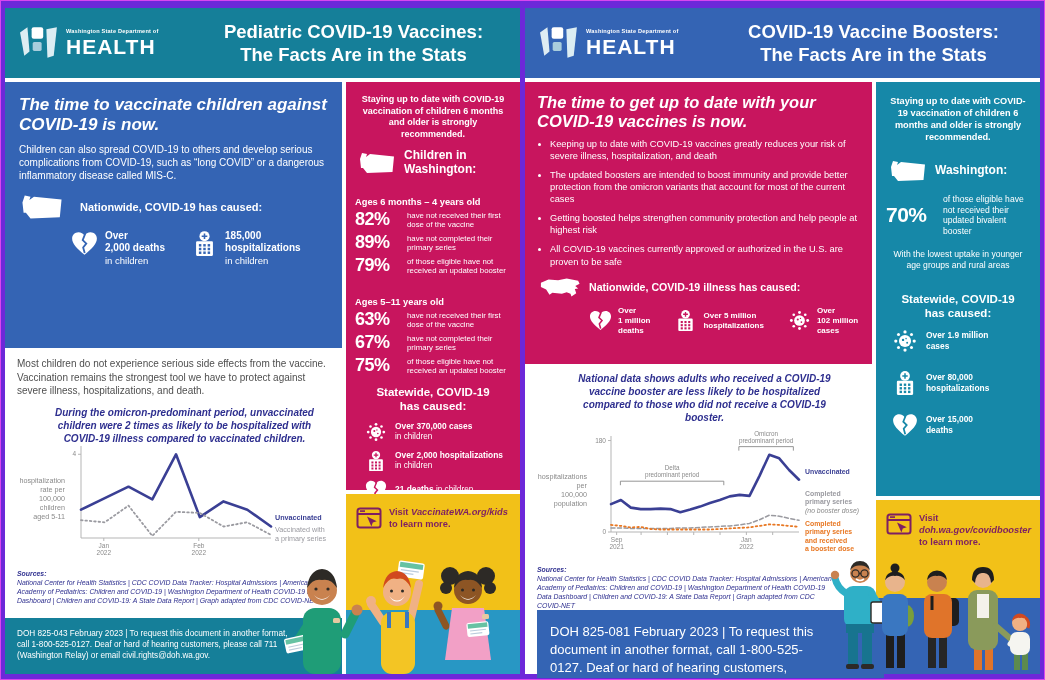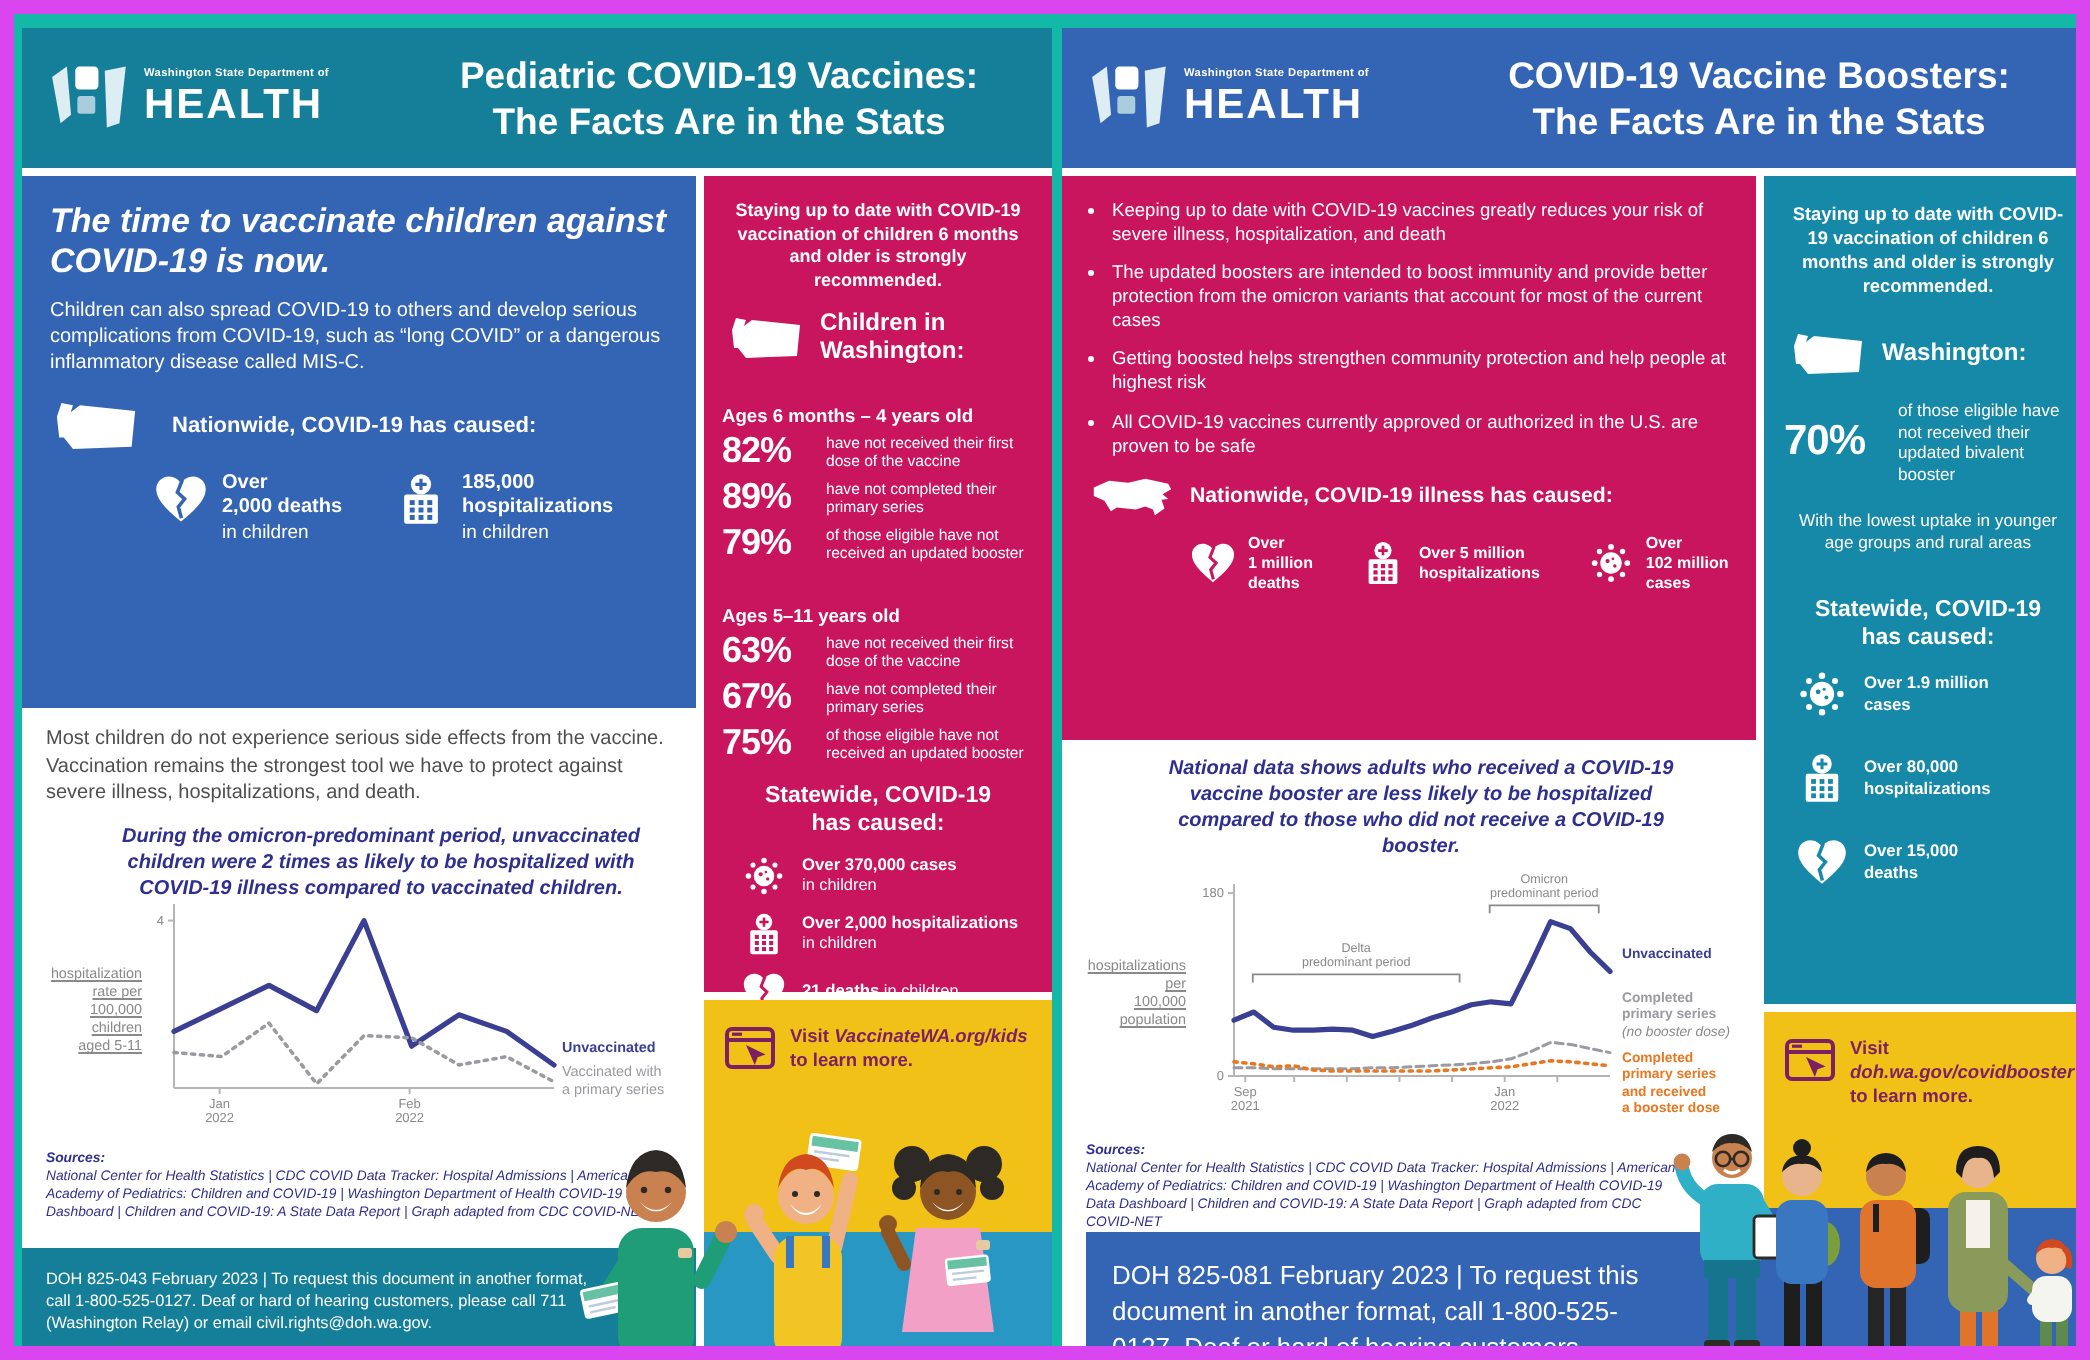--- a/index.html
+++ b/index.html
@@ -1,16 +1,16 @@
 <!DOCTYPE html>
 <html style="--c-teal: #157f99; --c-blue: #3464b4; --c-pink: #c8155e; --c-yellow: #f2c118; --c-steal: #1688a8; --c-band: #2897c4; --c-navy: #2e2f8f; --c-purple: #7d1f63; --c-text: #4f4f4f;"><head>
 <meta charset="utf-8">
 <style>
   html,body{margin:0;padding:0;background:#e9e9e9;font-family:"Liberation Sans",sans-serif;}
-  .canvas{position:relative;width:1045px;height:680px;background:#14b8a6;border:7px solid #d946ef;box-sizing:border-box;overflow:hidden;margin:0 auto;}
+  .canvas{position:relative;width:1045px;height:680px;background:#6d28d9;border:1px solid #d946ef;box-sizing:border-box;overflow:hidden;margin:0 auto;}
   .panel{position:absolute;top:7px;width:515px;height:666px;background:#fff;}
   #panel-left{left:4px;} #panel-right{left:524px;}
   .pre{white-space:pre-line;}
   
   .hdr{position:absolute;left:0;top:0;width:100%;height:70px;display:flex;align-items:center;box-sizing:border-box;padding:0 10px 0 14px;}
   .hdr-teal{background:var(--c-teal,#157f99);} .hdr-blue{background:var(--c-blue,#3464b4);}
   .logo{display:flex;align-items:center;gap:7px;width:178px;flex:0 0 auto;}
   .logo svg{width:40px;height:34px;}
   .logo-txt{color:#fff;line-height:1;}
   .logo-top{font-size:5.6px;font-weight:bold;letter-spacing:.2px;margin-bottom:2px;}
@@ -26,21 +26,21 @@
   .nat-stats{display:flex;gap:26px;margin:8px 0 0 52px;}
   .nat-stat{display:flex;align-items:flex-start;gap:7px;}
   .nat-stat .ic{width:27px;height:27px;color:#fff;flex:0 0 auto;}
   .nat-stat .t{font-size:9.5px;line-height:1.25;}
   .nat-stat .t b{display:block;font-size:10px;}
   .lp-white{position:absolute;left:0;top:340px;width:337px;height:270px;background:#fff;}
   .note{margin:9px 12px 0 12px;font-size:10px;line-height:1.35;color:var(--c-text,#4f4f4f);}
   .cap{margin:8px 18px 0 40px;font-size:10px;line-height:1.3;color:var(--c-navy,#2e2f8f);font-style:italic;font-weight:bold;text-align:center;}
   .chartwrap{position:absolute;left:4px;right:4px;}
   #chart1-wrap{top:92px;height:122px;}
-  .ylab{position:absolute;font-size:7.2px;line-height:1.25;color:#8a8a8a;text-align:right;text-decoration:underline;}
+  .ylab{position:absolute;font-size:7.2px;line-height:1.25;color:#8a8a8a;text-align:right;}
   #ylab1{left:0;top:36px;width:56px;}
   #chart1{position:absolute;left:58px;top:0;overflow:visible;}
   .legend{position:absolute;font-size:7.2px;line-height:1.2;}
   .lg{position:absolute;font-weight:bold;}
   #legend1{left:266px;top:0;width:66px;height:118px;}
   #legend1 .lg1a{top:74px;} #legend1 .lg1b{top:86px;font-weight:normal;}
   .srcs{margin:6px 12px 0 12px;font-size:6.9px;line-height:1.3;color:var(--c-navy,#2e2f8f);font-style:italic;}
   .srcs b{font-weight:bold;}
   .lp-footer{position:absolute;left:0;top:610px;width:337px;height:56px;background:var(--c-teal,#157f99);box-sizing:border-box;padding:10px 46px 4px 12px;color:#fff;font-size:8.2px;line-height:1.35;}
   
@@ -396,20 +396,21 @@
         <div class="logo-txt">
           <div class="logo-top">Washington State Department of</div>
           <div class="logo-big">HEALTH</div>
         </div>
       </div>
       <div class="hdr-title pre">COVID-19 Vaccine Boosters:
 The Facts Are in the Stats</div>
     </div>
 
     <div class="rp-pink on-pink" style="--crack:var(--c-pink,#c8155e)">
+      <h2>The time to get up to date with your COVID-19 vaccines is now.</h2>
       <ul>
         <li>Keeping up to date with COVID-19 vaccines greatly reduces your risk of severe illness, hospitalization, and death</li>
         <li>The updated boosters are intended to boost immunity and provide better protection from the omicron variants that account for most of the current cases</li>
         <li>Getting boosted helps strengthen community protection and help people at highest risk</li>
         <li>All COVID-19 vaccines currently approved or authorized in the U.S. are proven to be safe</li>
       </ul>
       <div class="rp-nat-row">
         <svg class="ic-usa">
             <use href="#i-usa"></use>
           </svg>

